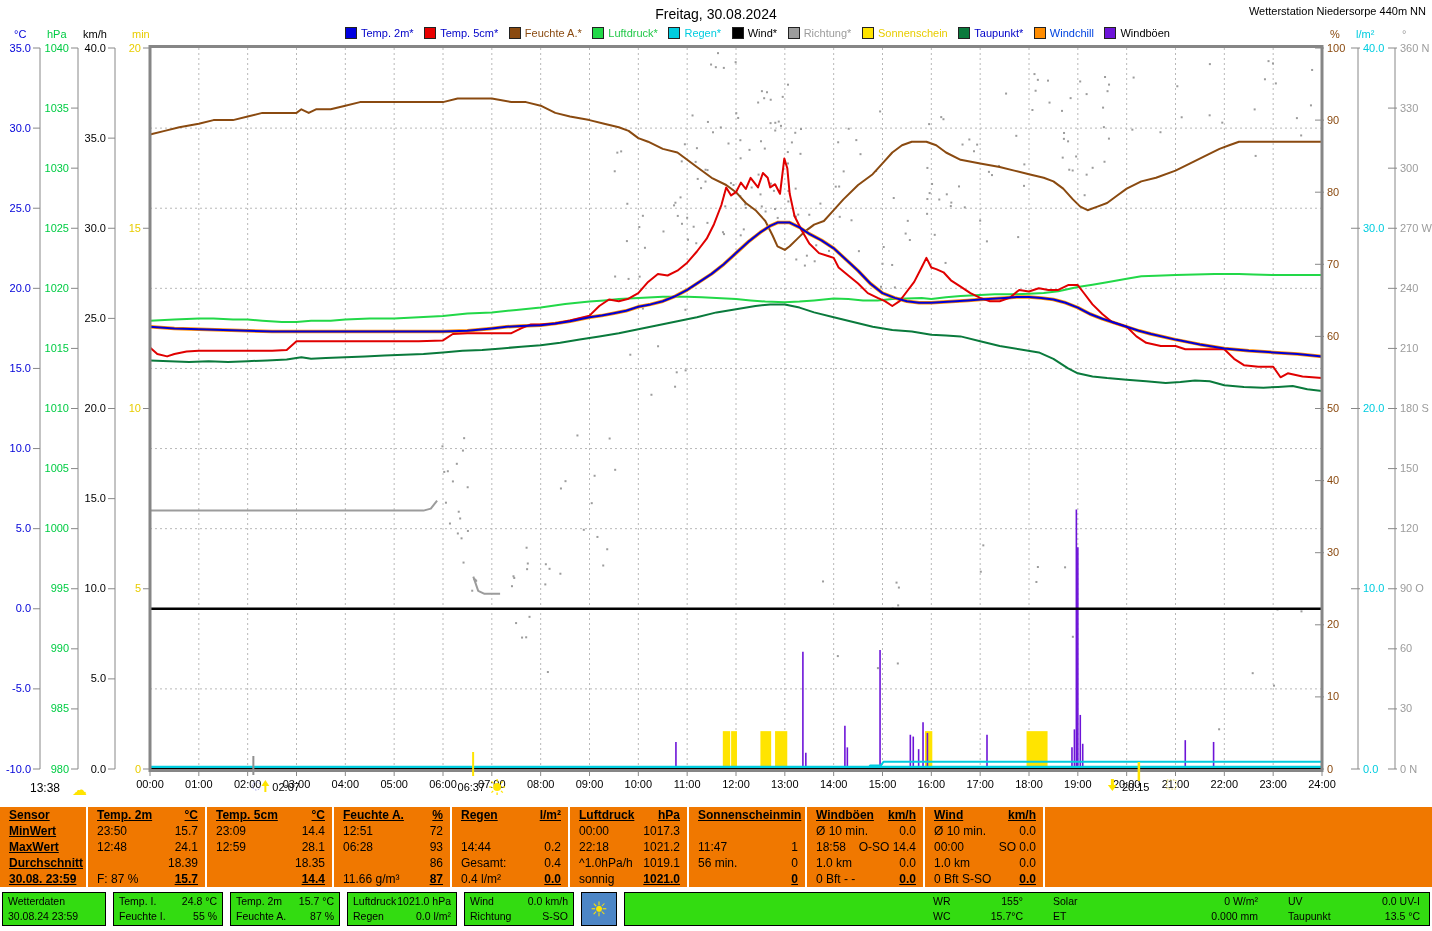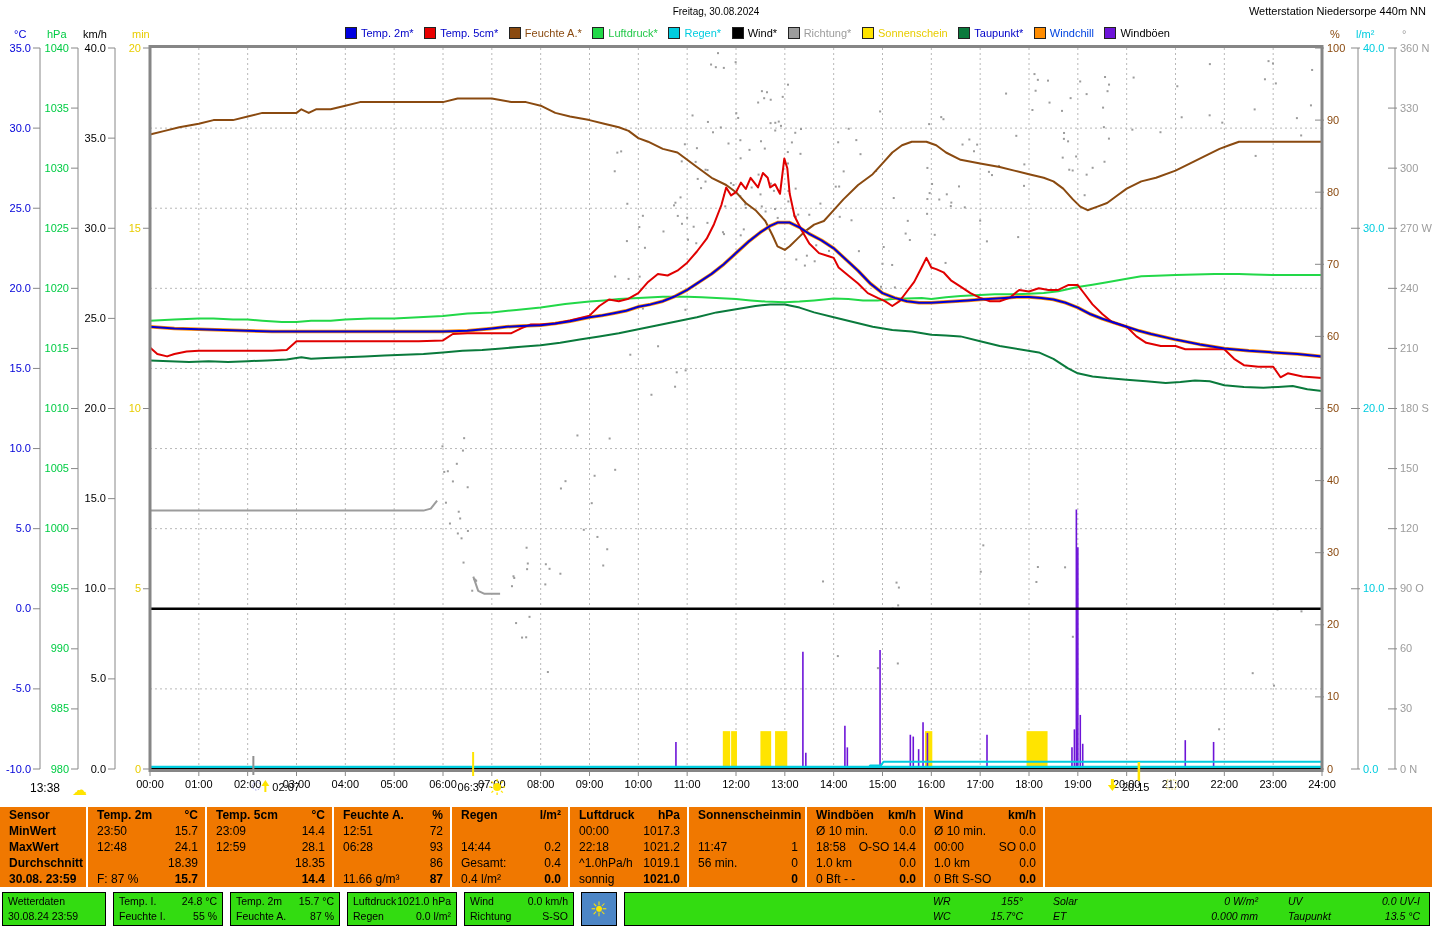--- a/index.html
+++ b/index.html
@@ -1,44 +1,44 @@
 <!DOCTYPE html>
 <html><head>
 <meta charset="utf-8">
 <style>
   html,body{margin:0;padding:0;background:#fff;}
   #app{position:relative;width:1432px;height:931px;background:#fff;overflow:hidden;
        font-family:"Liberation Sans",sans-serif;}
-  .title{position:absolute;top:6px;left:0;width:100%;text-align:center;font-size:10px;color:#000;}
+  .title{position:absolute;top:6px;left:0;width:100%;text-align:center;font-size:14px;color:#000;}
   .station{position:absolute;top:5px;right:6px;font-size:11px;color:#000;}
   #legend{position:absolute;top:27px;left:345px;width:825px;display:flex;justify-content:space-between;align-items:center;}
   .legend-item{display:flex;align-items:flex-end;font-size:11px;white-space:nowrap;}
   .legend-swatch{width:10px;height:10px;border:1px solid #222;margin-right:4px;display:inline-block;}
   .unit-label{position:absolute;top:28px;font-size:11px;}
   #chart-svg{position:absolute;top:0;left:0;}
   svg text{font-family:"Liberation Sans",sans-serif;}
   
   #stats{position:absolute;top:805px;left:0;width:1432px;height:82px;background:#f07800;
          display:flex;border-top:2px solid #fff;box-sizing:border-box;font-size:12px;color:#000;}
   .stat-col{box-sizing:border-box;border-right:2px solid #fff;height:100%;}
   .stat-col:last-child{border-right:none;}
   .stat-row{height:16px;line-height:16px;display:flex;justify-content:space-between;
             padding:0 7px 0 9px;white-space:nowrap;overflow:hidden;}
   .stat-row .l{text-align:left;}
   .stat-row .r{text-align:right;}
-  .b{font-weight:bold;}
+  .b{font-weight:bold;text-decoration:underline;}
   
   #statusbar{position:absolute;top:892px;left:2px;width:1428px;height:34px;display:flex;gap:7px;}
   .green-box{background:#33dc11;border:1px solid #000;box-sizing:border-box;height:34px;
              font-size:10.5px;color:#000;padding:1px 5px;overflow:hidden;}
   .green-box .row{height:15px;line-height:15px;display:flex;justify-content:space-between;white-space:nowrap;}
   .icon-box{width:36px;background:#4d86c6;border:1px solid #000;box-sizing:border-box;height:34px;
             display:flex;align-items:center;justify-content:center;}
   .sun-glyph{color:#ffe400;font-size:20px;font-family:"DejaVu Sans",sans-serif;line-height:20px;}
-  .long-box{flex:1;display:flex;align-items:center;font-style:italic;}
+  .long-box{flex:1;display:flex;align-items:center;}
   .long-inner{margin-left:auto;display:flex;gap:30px;padding-right:4px;}
   .lb-col{display:flex;flex-direction:column;}
   .lb-col .row{height:15px;line-height:15px;display:flex;justify-content:space-between;white-space:nowrap;}
 </style>
 </head>
 <body>
 
 <div id="app">
   <div class="title">Freitag, 30.08.2024</div>
   <div class="station">Wetterstation Niedersorpe 440m NN</div>

